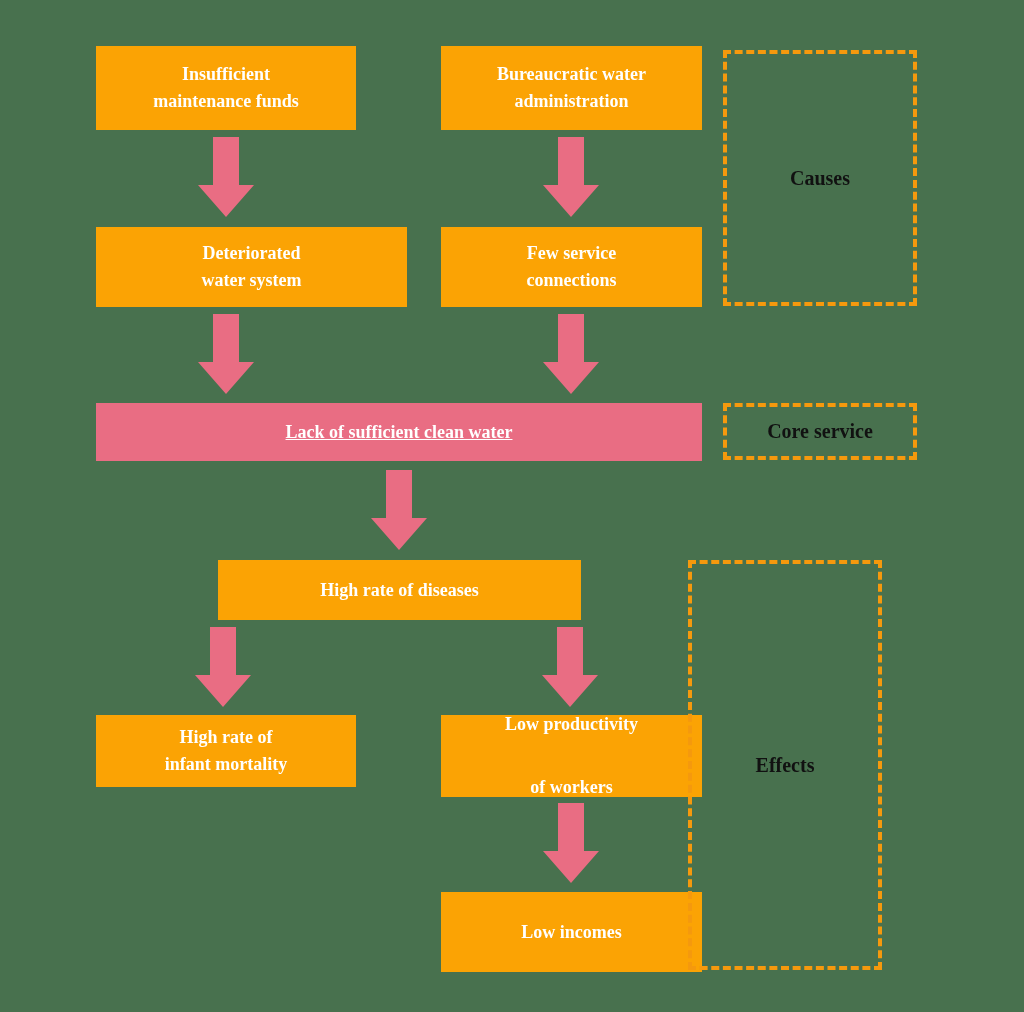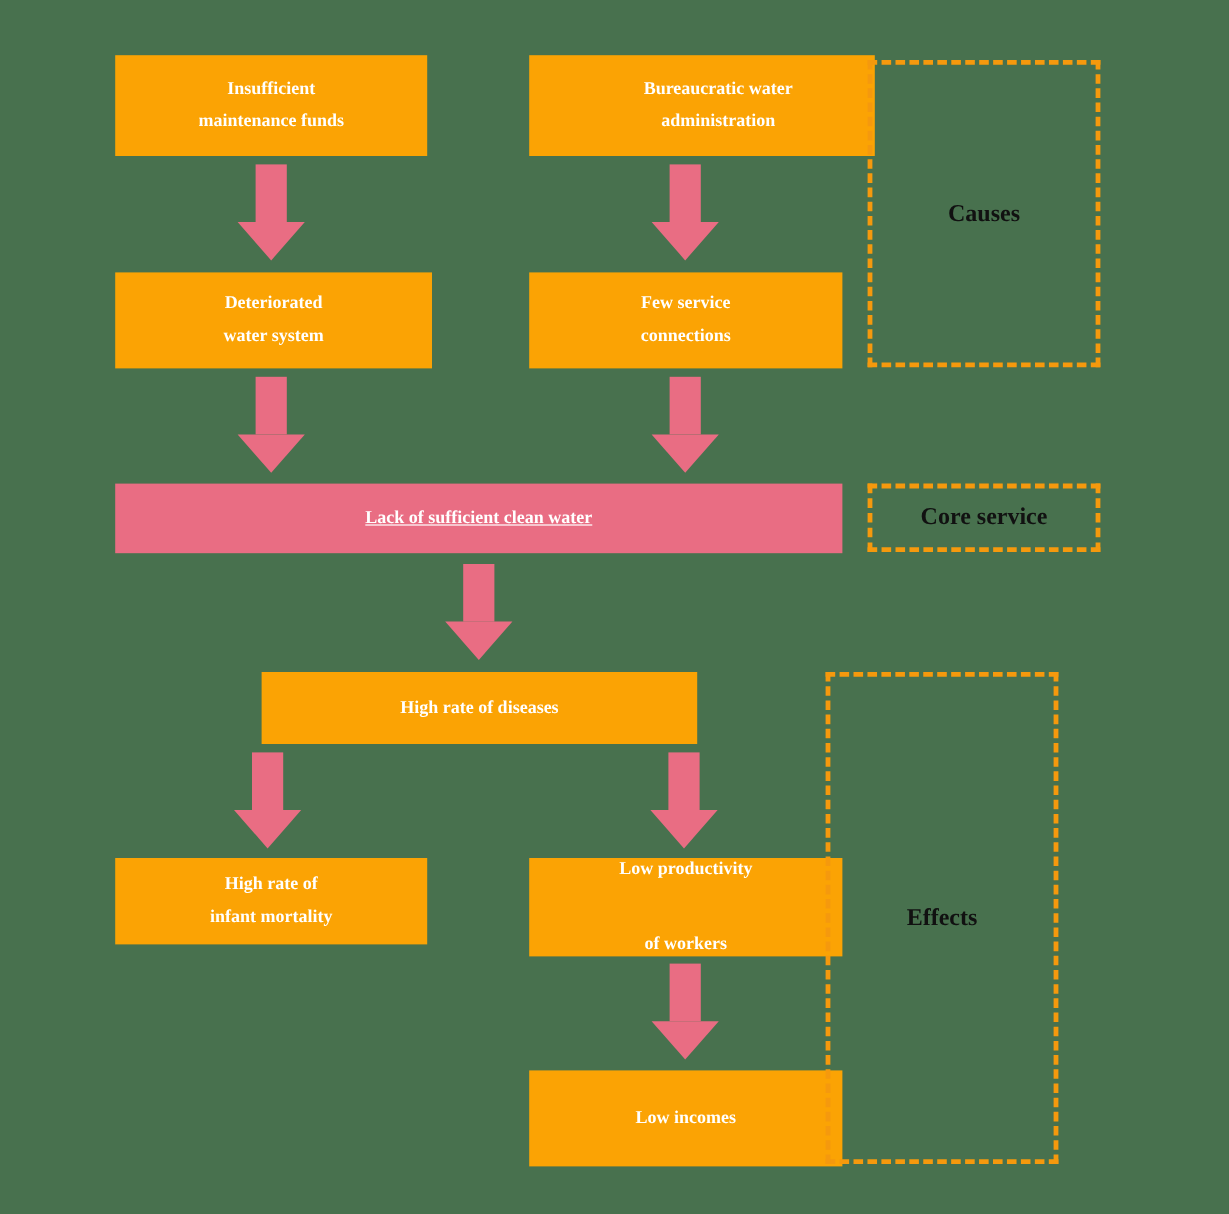--- a/index.html
+++ b/index.html
@@ -24,21 +24,21 @@
   }
   .node{
     position:absolute;
     background:var(--node-orange);
     color:var(--node-text);
     display:flex;
     flex-direction:column;
     align-items:center;
     justify-content:center;
     text-align:center;
-    font-size:15px;
+    font-size:18px;
     line-height:27px;
     font-weight:700;
   }
   .node.pink{
     background:var(--pink);
     text-decoration:underline;
   }
   .arrow{
     position:absolute;
     width:56px;
@@ -65,22 +65,22 @@
     justify-content:center;
   }
   .group-label{
     color:var(--label-text);
     font-size:20px;
     font-weight:700;
     text-align:center;
   }
   
   #node-insufficient{left:96px;top:46px;width:260px;height:84px;}
-  #node-bureaucratic{left:441px;top:46px;width:261px;height:84px;padding-left:27px;}
-  #node-deteriorated{left:96px;top:227px;width:264px;height:80px;}
+  #node-bureaucratic{left:441px;top:46px;width:261px;height:84px;}
+  #node-deteriorated{left:96px;top:227px;width:311px;height:80px;}
   #node-few{left:441px;top:227px;width:261px;height:80px;}
   #node-core{left:96px;top:403px;width:606px;height:58px;}
   #node-diseases{left:218px;top:560px;width:363px;height:60px;}
   #node-infant{left:96px;top:715px;width:260px;height:72px;}
   #node-productivity{left:441px;top:715px;width:261px;height:82px;gap:36px;}
   #node-incomes{left:441px;top:892px;width:261px;height:80px;}
   
   #arrow-1{left:198px;top:137px;}
   #arrow-2{left:543px;top:137px;}
   #arrow-3{left:198px;top:314px;}

